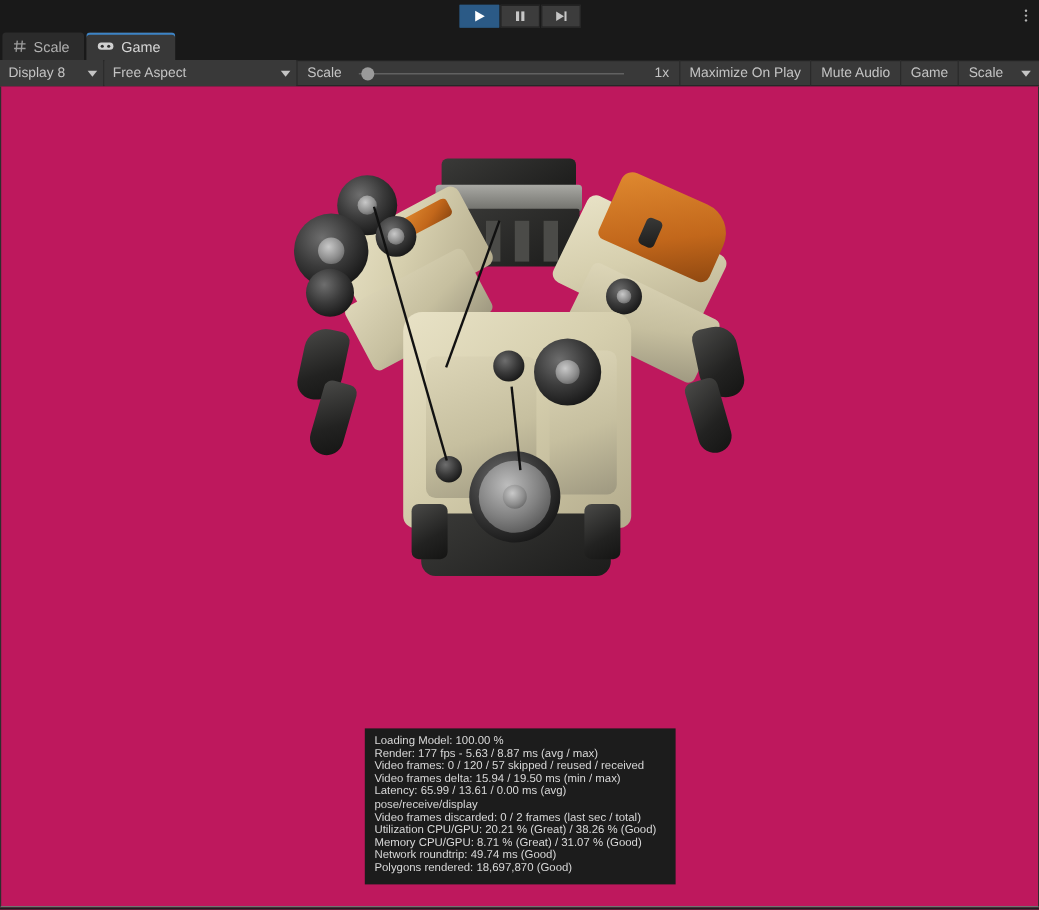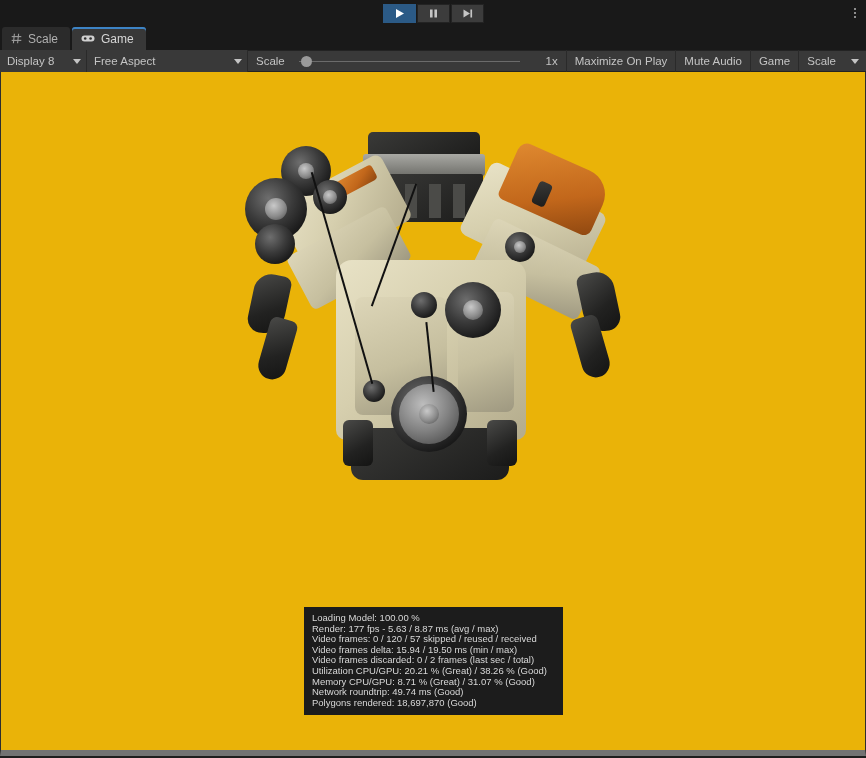--- a/index.html
+++ b/index.html
@@ -84,23 +84,23 @@
     height: 22px; display: flex; align-items: center; padding: 0 8px;
     cursor: pointer; white-space: nowrap;
   }
   .gizmo-caret {
     height: 22px; display: flex; align-items: center; padding: 0 7px; cursor: pointer;
   }
 
   
   .viewport {
     position: relative; height: calc(758px - 26px - 24px - 24px);
-    background: #eab308; overflow: hidden;
+    background: #be185d; overflow: hidden;
     border-left: 1px solid #2e2e2e; border-right: 1px solid #2e2e2e;
-    border-bottom: 6px solid #737373;
+    border-bottom: 1px solid #737373;
   }
 
   
   .engine { position: absolute; left: 232px; top: 60px; width: 400px; height: 370px; }
   .engine div { position: absolute; }
 
   .blk { background: linear-gradient(150deg,#4a4a48,#222221 60%,#141413); }
   .cream { background: linear-gradient(140deg,#e8e2c6,#d6cfae 45%,#b3ab8c); }
   .cream2 { background: linear-gradient(160deg,#ddd6b8,#c6bf9f 55%,#9e9880); }
   .dark { background: linear-gradient(150deg,#3a3a38,#1c1c1b); }
@@ -275,20 +275,21 @@
     <div class="belt" style="left:108px;top:36px;width:2px;height:220px;transform:rotate(-16deg);"></div>
     <div class="belt" style="left:160px;top:48px;width:2px;height:130px;transform:rotate(20deg);"></div>
     <div class="belt" style="left:196px;top:190px;width:2px;height:70px;transform:rotate(-6deg);"></div>
   </div>
 
   <div class="stats">
     <div>Loading Model: 100.00 %</div>
     <div>Render: 177 fps - 5.63 / 8.87 ms (avg / max)</div>
     <div>Video frames: 0 / 120 / 57 skipped / reused / received</div>
     <div>Video frames delta: 15.94 / 19.50 ms (min / max)</div>
+    <div>Latency: 65.99 / 13.61 / 0.00 ms (avg) pose/receive/display</div>
     <div>Video frames discarded: 0 / 2 frames (last sec / total)</div>
     <div>Utilization CPU/GPU: 20.21 % (Great) / 38.26 % (Good)</div>
     <div>Memory CPU/GPU: 8.71 % (Great) / 31.07 % (Good)</div>
     <div>Network roundtrip: 49.74 ms (Good)</div>
     <div>Polygons rendered: 18,697,870 (Good)</div>
   </div>
 
 </div>
 
 </body></html>

